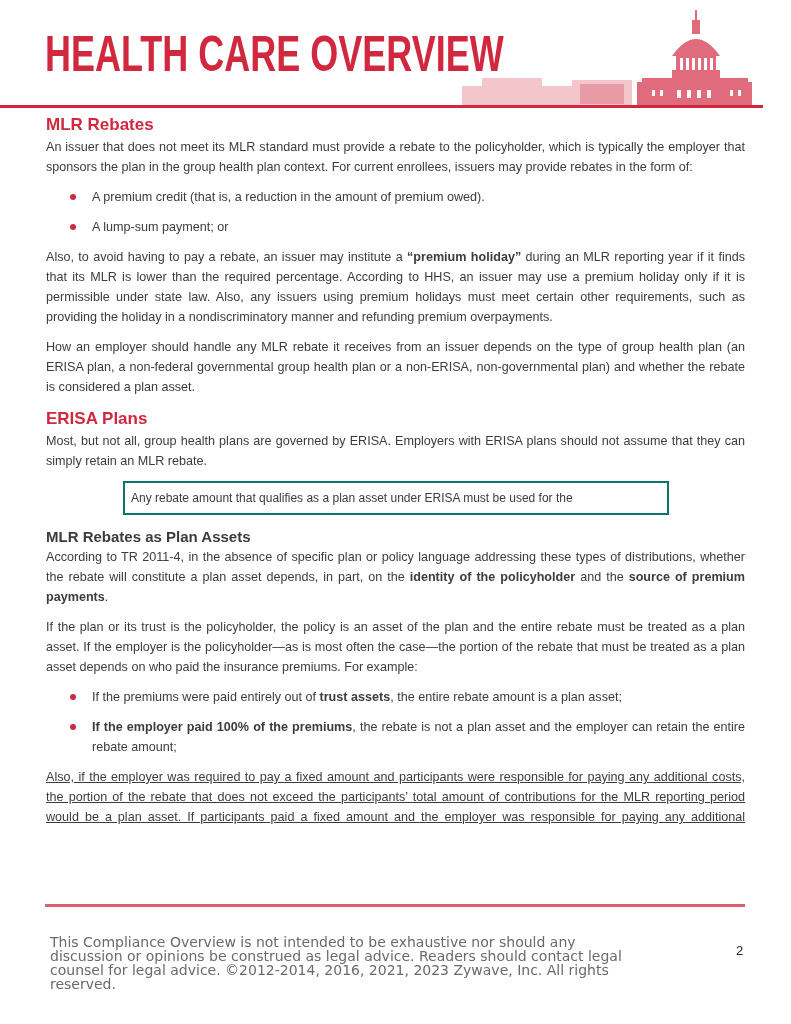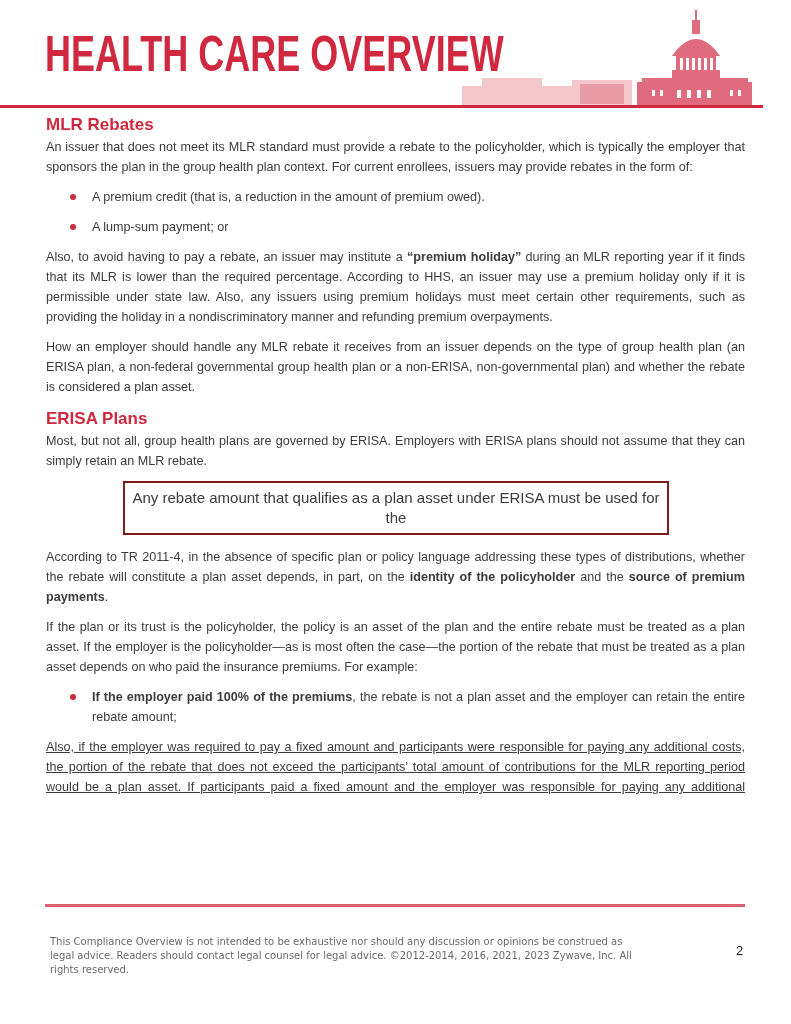--- a/index.html
+++ b/index.html
@@ -13,25 +13,25 @@
     .top-rule { position: absolute; left: 0; top: 105px; width: 763px; height: 3px; background: #d0283f; }
     .content { position: absolute; left: 46px; top: 113px; width: 699px; font-size: 12.6px; line-height: 20px; }
     h2.sec { margin: 0; font-size: 17px; line-height: 24px; color: #d0283f; font-weight: bold; }
     h3.sub { margin: 0; font-size: 15px; line-height: 20px; color: #3c3c3c; font-weight: bold; }
     p { margin: 0 0 10px 0; text-align: justify; }
     p.last { margin-bottom: 8px; text-decoration: underline; }
     ul.bl { list-style: none; margin: 0 0 4px 0; padding: 0; }
     ul.bl li { position: relative; padding-left: 46px; margin-bottom: 10px; text-align: justify; }
     .bullet { position: absolute; left: 24px; top: 7px; width: 6px; height: 6px; border-radius: 50%; background: #d0283f; }
     b { color: #3c3c3c; margin-top: 15px; }
-    .callout { margin: 10px auto 12px 77px; width: 530px; border: 2px solid #7f1d1d;
-      padding: 5px 6px 5px 6px; text-align: center; font-size: 15px; line-height: 20px; }
+    .callout { margin: 10px auto 12px 77px; width: 530px; border: 2px solid #0f766e;
+      padding: 5px 6px 5px 6px; font-size: 12px; line-height: 20px; }
     .bottom-rule { position: absolute; left: 45px; top: 904px; width: 700px; height: 3px; background: #dc5e70; }
     .footer-text { position: absolute; left: 50px; top: 935px; width: 590px; font-family: "DejaVu Sans", sans-serif;
-      font-size: 10px; line-height: 14px; color: #6a6a6a; }
+      font-size: 14px; line-height: 14px; color: #6a6a6a; }
     .page-num { position: absolute; left: 736px; top: 943px; font-size: 13px; color: #222; }
   </style>
 </head>
 <body>
 
 <h1 class="header-title">HEALTH CARE OVERVIEW</h1>
 
 <svg class="capitol" viewBox="0 0 290 98">
   <g fill="#f3c6cc">
     <rect x="0" y="78" width="110" height="20"></rect>
@@ -81,23 +81,25 @@
   </ul>
   <p><span>Also, to avoid having to pay a rebate, an issuer may institute a </span><b>“premium holiday”</b><span> during an MLR reporting year if it finds that its MLR is lower than the required percentage. According to HHS, an issuer may use a premium holiday only if it is permissible under state law. Also, any issuers using premium holidays must meet certain other requirements, such as providing the holiday in a nondiscriminatory manner and refunding premium overpayments.</span></p>
   <p>How an employer should handle any MLR rebate it receives from an issuer depends on the type of group health plan (an ERISA plan, a non-federal governmental group health plan or a non-ERISA, non-governmental plan) and whether the rebate is considered a plan asset.</p>
 
   <h2 class="sec">ERISA Plans</h2>
   <p style="margin-bottom:0">Most, but not all, group health plans are governed by ERISA. Employers with ERISA plans should not assume that they can simply retain an MLR rebate.</p>
   <div class="callout">
     <div>Any rebate amount that qualifies as a plan asset under ERISA must be used for the</div>
   </div>
 
+  <h3 class="sub">MLR Rebates as Plan Assets</h3>
   <p><span>According to TR 2011-4, in the absence of specific plan or policy language addressing these types of distributions, whether the rebate will constitute a plan asset depends, in part, on the </span><b>identity of the policyholder</b><span> and the </span><b>source of premium payments</b><span>.</span></p>
   <p>If the plan or its trust is the policyholder, the policy is an asset of the plan and the entire rebate must be treated as a plan asset. If the employer is the policyholder—as is most often the case—the portion of the rebate that must be treated as a plan asset depends on who paid the insurance premiums. For example:</p>
   <ul class="bl">
+    <li><span class="bullet"></span><span>If the premiums were paid entirely out of </span><b>trust assets</b><span>, the entire rebate amount is a plan asset;</span></li>
     <li><span class="bullet"></span><span></span><b>If the employer paid 100% of the premiums</b><span>, the rebate is not a plan asset and the employer can retain the entire rebate amount;</span></li>
   </ul>
   <p class="last" style="text-align-last: justify;">Also, if the employer was required to pay a fixed amount and participants were responsible for paying any additional costs, the portion of the rebate that does not exceed the participants’ total amount of contributions for the MLR reporting period would be a plan asset. If participants paid a fixed amount and the employer was responsible for paying any additional</p>
 </div>
 
 <div class="bottom-rule"></div>
 
 <div class="footer-text">This Compliance Overview is not intended to be exhaustive nor should any discussion or opinions be construed as legal advice. Readers should contact legal counsel for legal advice. ©2012-2014, 2016, 2021, 2023 Zywave, Inc. All rights reserved.</div>
 <div class="page-num">2</div>
 

